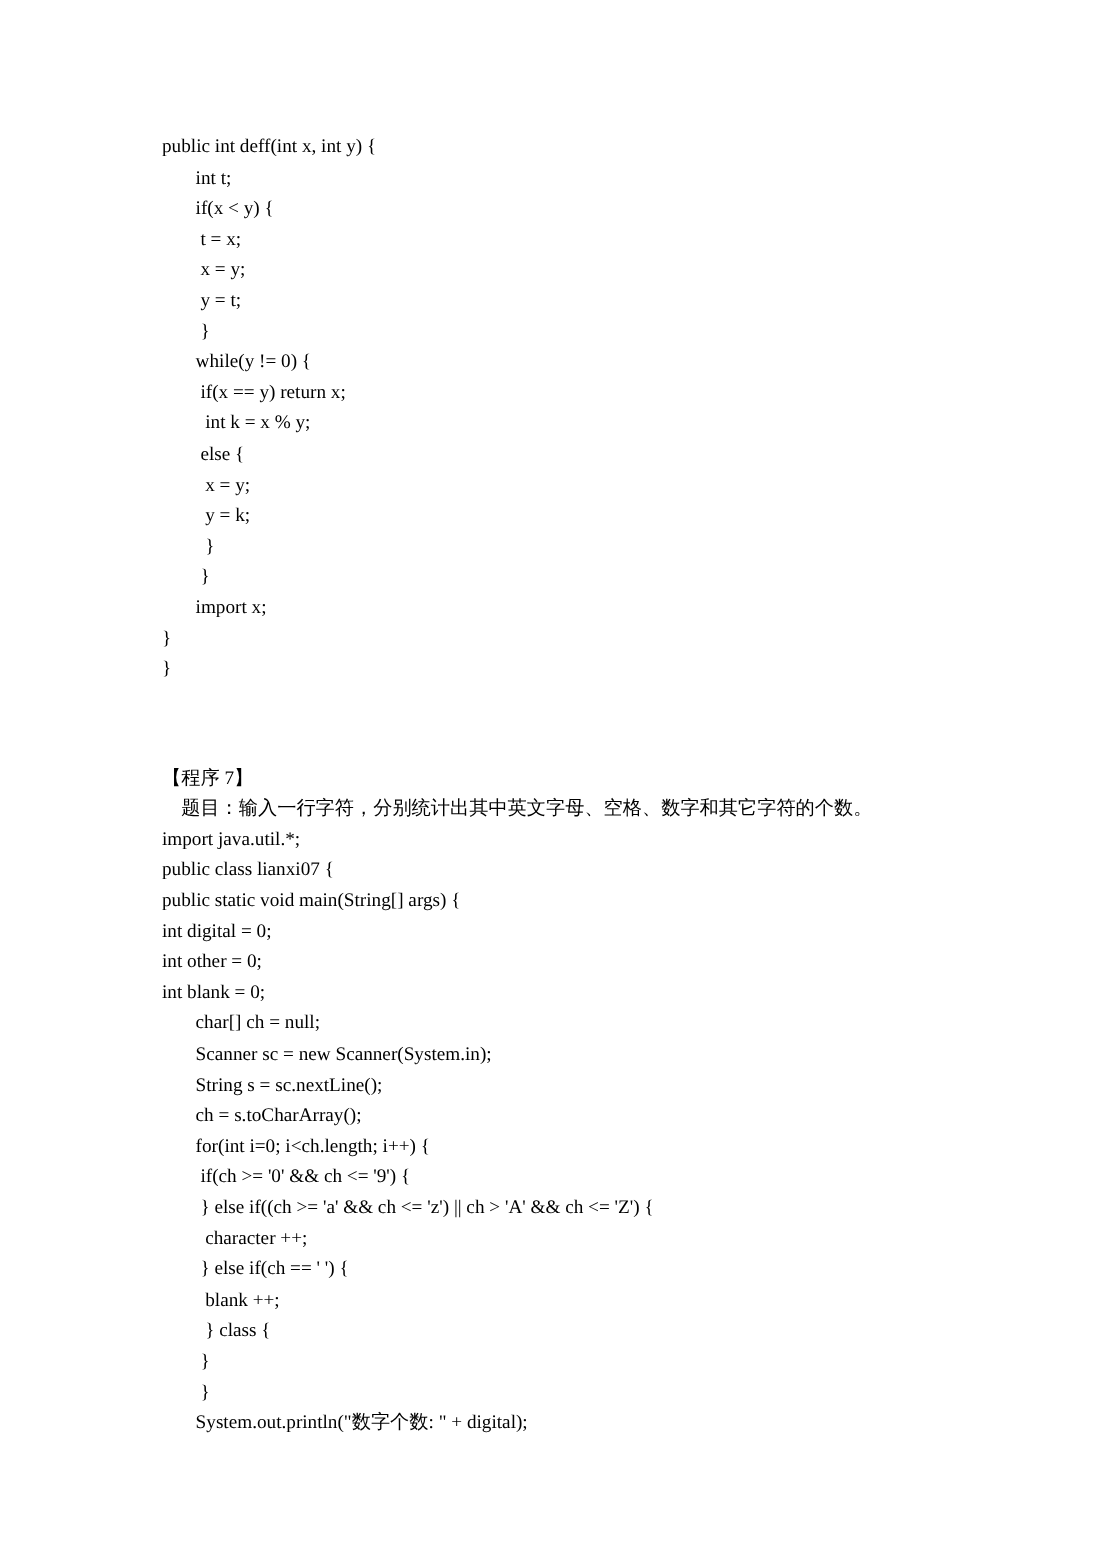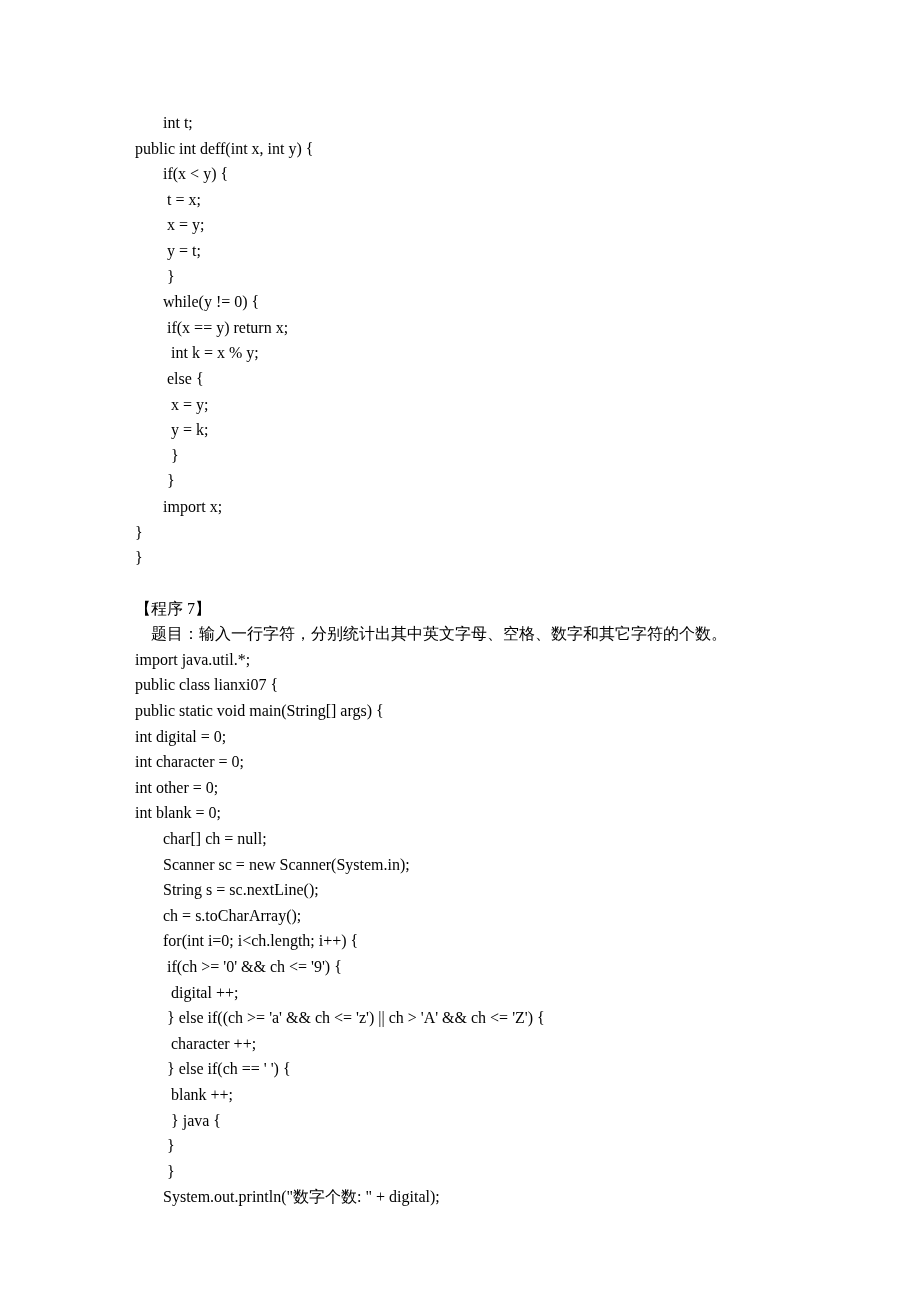--- a/index.html
+++ b/index.html
@@ -19,35 +19,36 @@
     }
     .code-line {
       white-space: pre;
       font-family: 'Times New Roman', serif;
     }
     .blank-line {
       height: 25px;
     }
     .section-title {
       font-family: 'SimSun', serif;
+      margin-top: 40px;
     }
     .prog-desc {
       font-family: 'SimSun', serif;
       margin-left: 16px;
     }
     .cn-text {
       font-family: Liberation Sans, sans-serif;
     }
   </style>
 </head>
 <body>
 
 <div>
+  <div class="code-line">public int deff(int x, int y) {</div>
   <div class="code-line">       int t;</div>
-  <div class="code-line">public int deff(int x, int y) {</div>
   <div class="code-line">       if(x &lt; y) {</div>
   <div class="code-line">        t = x;</div>
   <div class="code-line">        x = y;</div>
   <div class="code-line">        y = t;</div>
   <div class="code-line">        }</div>
   <div class="code-line">       while(y != 0) {</div>
   <div class="code-line">        if(x == y) return x;</div>
   <div class="code-line">         int k = x % y;</div>
   <div class="code-line">        else {</div>
   <div class="code-line">         x = y;</div>
@@ -61,31 +62,29 @@
 
 <div class="blank-line"></div>
 
 <div>
   <div class="section-title">【程序 7】</div>
   <div class="prog-desc">题目：输入一行字符，分别统计出其中英文字母、空格、数字和其它字符的个数。</div>
   <div class="code-line">import java.util.*;</div>
   <div class="code-line">public class lianxi07 {</div>
   <div class="code-line">public static void main(String[] args) {</div>
   <div class="code-line">int digital = 0;</div>
-  <div class="code-line">int character = 0;</div>
   <div class="code-line">int other = 0;</div>
   <div class="code-line">int blank = 0;</div>
   <div class="code-line">       char[] ch = null;</div>
   <div class="code-line">       Scanner sc = new Scanner(System.in);</div>
   <div class="code-line">       String s = sc.nextLine();</div>
   <div class="code-line">       ch = s.toCharArray();</div>
   <div class="code-line">       for(int i=0; i&lt;ch.length; i++) {</div>
   <div class="code-line">        if(ch &gt;= '0' &amp;&amp; ch &lt;= '9') {</div>
-  <div class="code-line">         digital ++;</div>
   <div class="code-line">        } else if((ch &gt;= 'a' &amp;&amp; ch &lt;= 'z') || ch &gt; 'A' &amp;&amp; ch &lt;= 'Z') {</div>
   <div class="code-line">         character ++;</div>
   <div class="code-line">        } else if(ch == ' ') {</div>
   <div class="code-line">         blank ++;</div>
-  <div class="code-line">         } java {</div>
+  <div class="code-line">         } class {</div>
   <div class="code-line">        }</div>
   <div class="code-line">        }</div>
   <div class="code-line"><span>       System.out.println("</span><span class="cn-text">数字个数</span><span>: " + digital);</span></div>
 </div>
 
 </body></html>

